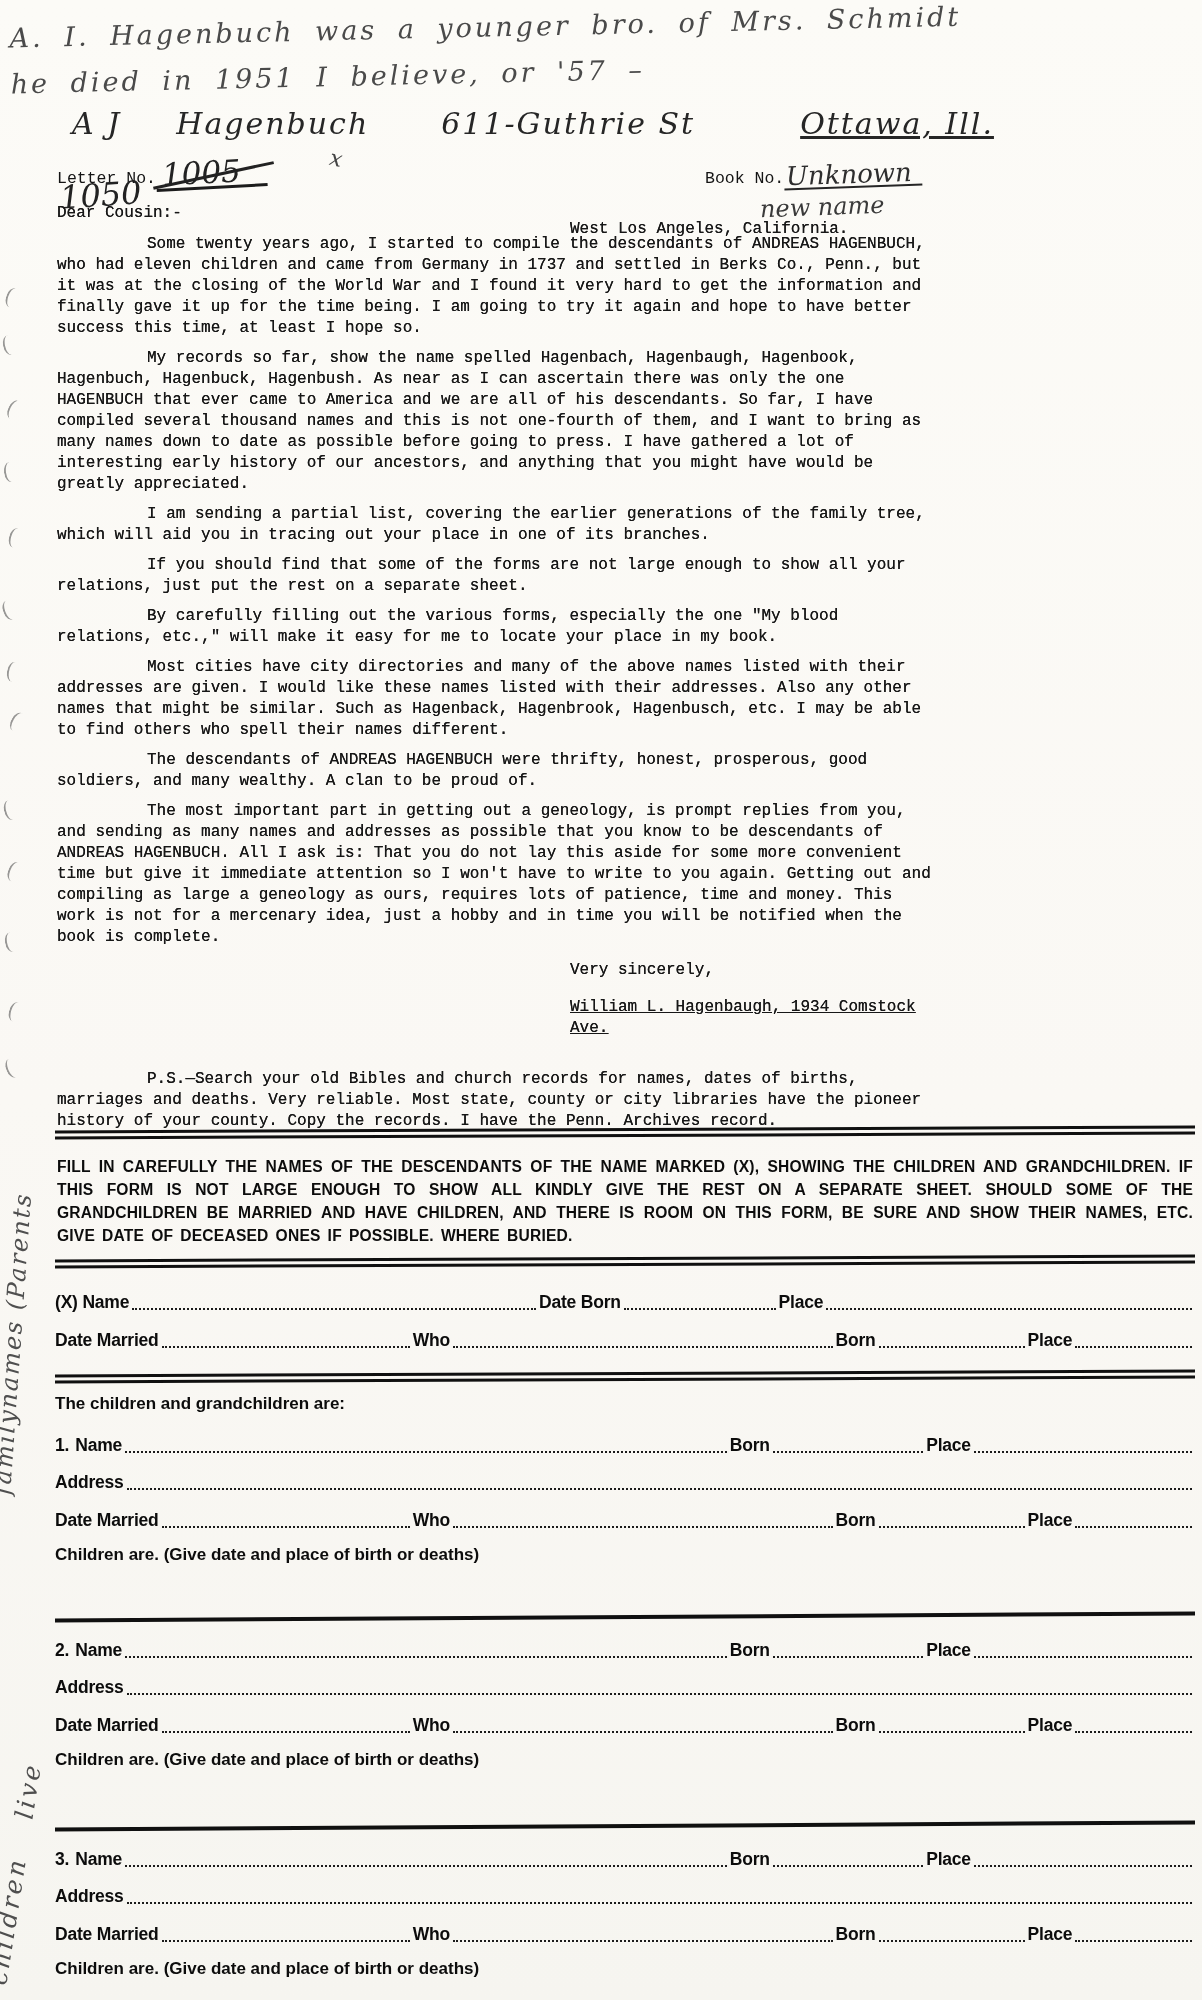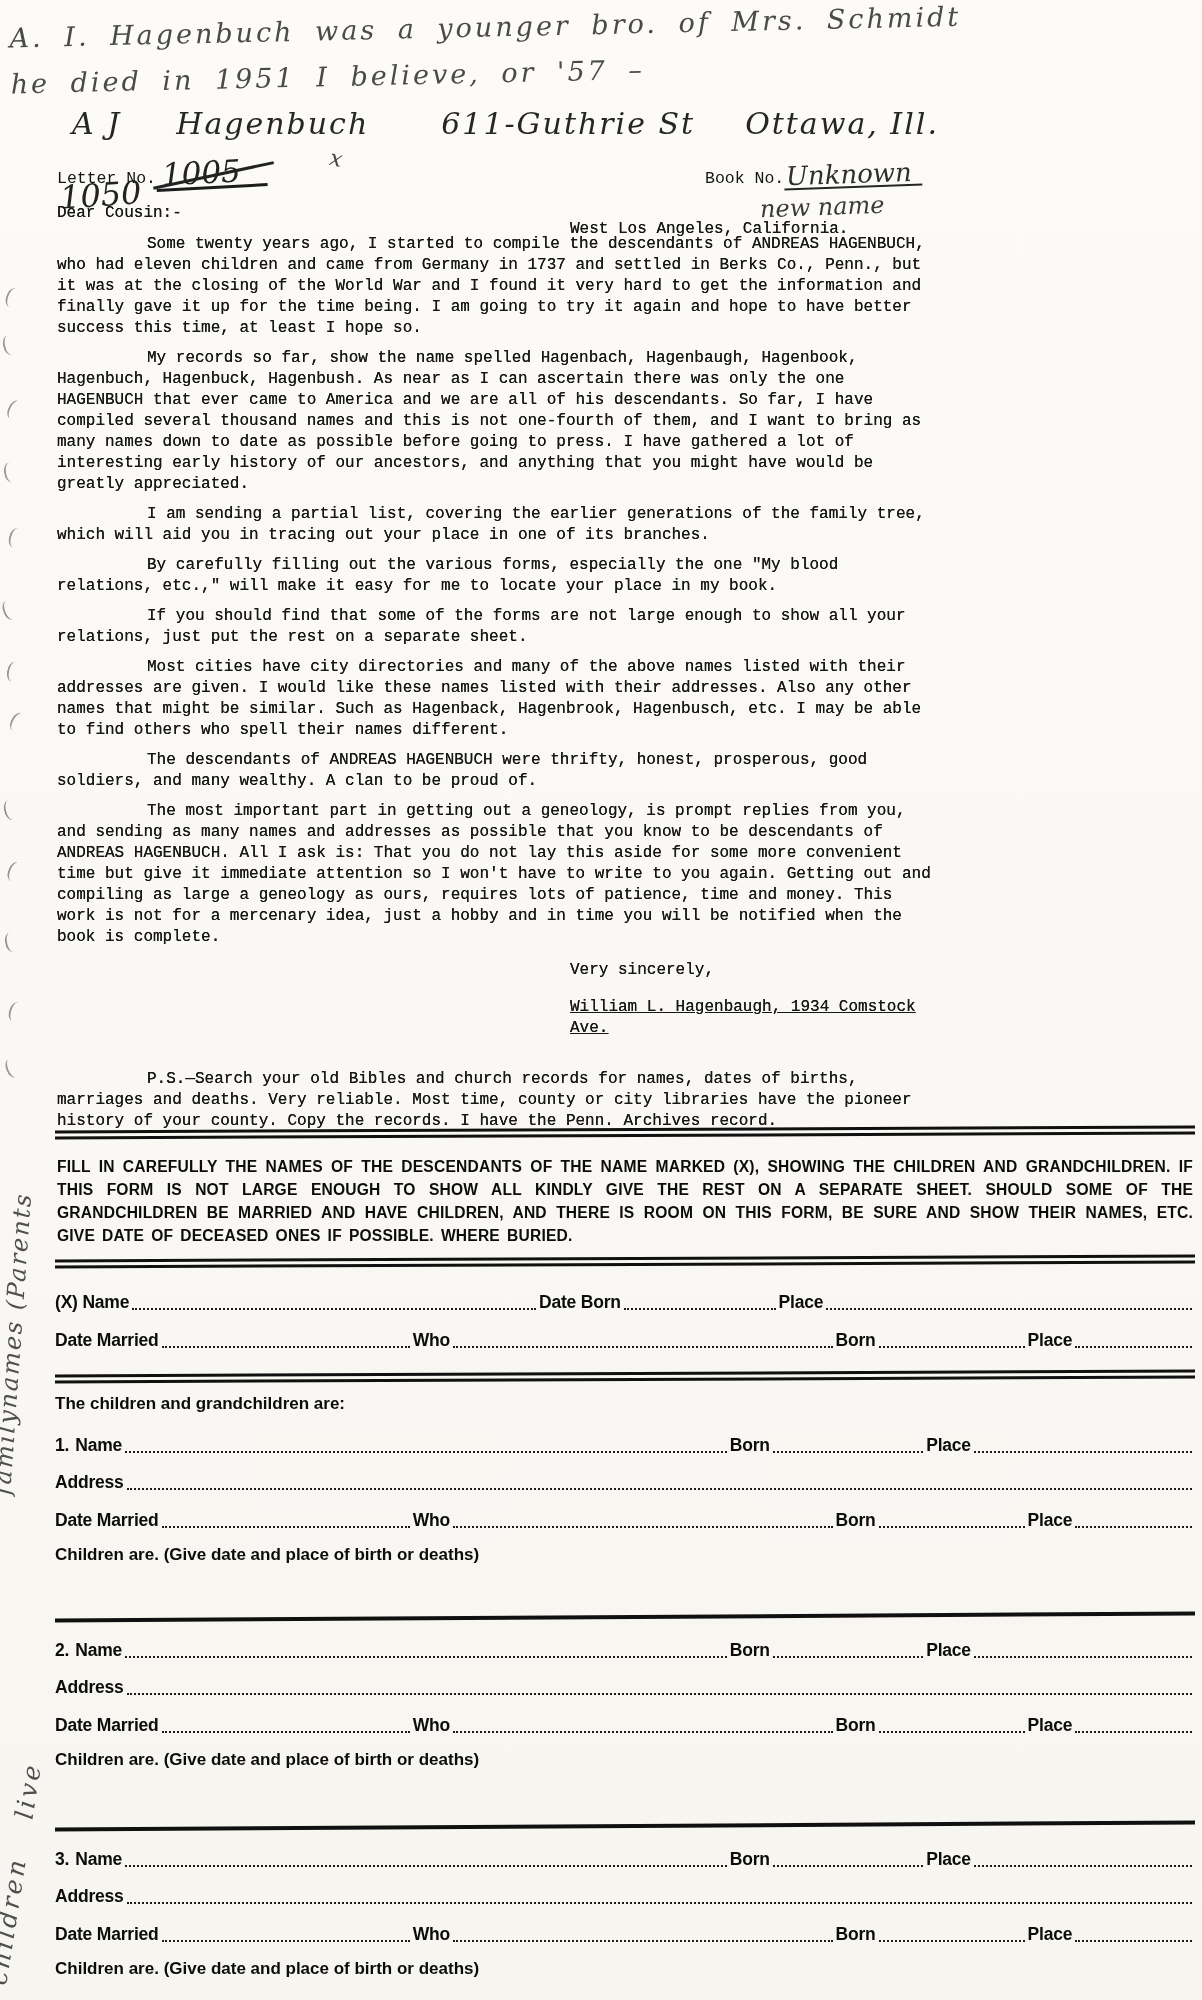--- a/index.html
+++ b/index.html
@@ -10,21 +10,21 @@
     background:linear-gradient(180deg,#fcfbf7 0%,#faf8f4 55%,#f6f5f0 100%);
     color:#171717;
   }
   
   .hand { font-family:"DejaVu Serif", serif; font-style:italic; color:#3d3d3d; }
   .top-note { position:absolute; top:2px; left:10px; width:1180px;
     font-size:27px; line-height:46px; letter-spacing:3px; word-spacing:9px;
     transform:rotate(-1.3deg); color:#4a4a4a; }
   .addr-line { position:absolute; top:106px; left:72px; display:flex; align-items:flex-start;
     font-size:30px; color:#262626; letter-spacing:2px; }
-  .addr-line .gap1{ margin-left:55px; } .addr-line .gap2{ margin-left:72px; } .addr-line .gap3{ margin-left:50px; }
+  .addr-line .gap1{ margin-left:55px; } .addr-line .gap2{ margin-left:72px; } .addr-line .gap3{ margin-left:105px;text-decoration:underline; }
   
   .typed { font-family:"Liberation Mono", monospace; color:#141414; }
   .letterno-block { position:absolute; top:160px; left:57px; font-size:16.5px; }
   .letterno-value { position:relative; display:inline-block; font-size:31px; line-height:24px;
     padding:0 26px 2px 6px; border-bottom:3px solid #1c1c1c; transform:rotate(-3deg); color:#222; }
   .letterno-value::after { content:""; position:absolute; left:-4px; right:-8px; top:54%;
     height:3px; background:#222; transform:rotate(-9deg); }
   .letterno-mark { position:absolute; top:146px; left:330px; font-size:22px; transform:rotate(12deg); color:#444; }
   .letterno-revised { position:absolute; top:176px; left:60px; font-size:32px; color:#222; transform:rotate(-4deg); }
   .bookno-block { position:absolute; top:163px; left:705px; font-size:16.5px; }
@@ -100,28 +100,28 @@
   <span class="hand bookno-note">new name</span>
 
   <div class="letter">
     <div class="salutation-row">
       <span>Dear Cousin:-</span>
       <span class="dateline">West Los Angeles, California.</span>
     </div>
     <p>Some twenty years ago, I started to compile the descendants of ANDREAS HAGENBUCH, who had eleven children and came from Germany in 1737 and settled in Berks Co., Penn., but it was at the closing of the World War and I found it very hard to get the information and finally gave it up for the time being.  I am going to try it again and hope to have better success this time, at least I hope so.</p>
     <p>My records so far, show the name spelled Hagenbach, Hagenbaugh, Hagenbook, Hagenbuch, Hagenbuck, Hagenbush.  As near as I can ascertain there was only the one HAGENBUCH that ever came to America and we are all of his descendants.  So far, I have compiled several thousand names and this is not one-fourth of them, and I want to bring as many names down to date as possible before going to press.  I have gathered a lot of interesting early history of our ancestors, and anything that you might have would be greatly appreciated.</p>
     <p>I am sending a partial list, covering the earlier generations of the family tree, which will aid you in tracing out your place in one of its branches.</p>
+    <p>If you should find that some of the forms are not large enough to show all your relations, just put the rest on a separate sheet.</p>
     <p>By carefully filling out the various forms, especially the one "My blood relations, etc.," will make it easy for me to locate your place in my book.</p>
-    <p>If you should find that some of the forms are not large enough to show all your relations, just put the rest on a separate sheet.</p>
     <p>Most cities have city directories and many of the above names listed with their addresses are given.  I would like these names listed with their addresses.  Also any other names that might be similar.  Such as Hagenback, Hagenbrook, Hagenbusch, etc.  I may be able to find others who spell their names different.</p>
     <p>The descendants of ANDREAS HAGENBUCH were thrifty, honest, prosperous, good soldiers, and many wealthy.  A clan to be proud of.</p>
     <p>The most important part in getting out a geneology, is prompt replies from you, and sending as many names and addresses as possible that you know to be descendants of ANDREAS HAGENBUCH.  All I ask is: That you do not lay this aside for some more convenient time but give it immediate attention so I won't have to write to you again.  Getting out and compiling as large a geneology as ours, requires lots of patience, time and money.  This work is not for a mercenary idea, just a hobby and in time you will be notified when the book is complete.</p>
     <div class="closing">Very sincerely,</div>
     <div class="signature">William L. Hagenbaugh, 1934 Comstock Ave.</div>
-    <div class="postscript">P.S.—Search your old Bibles and church records for names, dates of births, marriages and deaths.  Very reliable.  Most time, county or city libraries have the pioneer history of your county.  Copy the records.  I have the Penn. Archives record.</div>
+    <div class="postscript">P.S.—Search your old Bibles and church records for names, dates of births, marriages and deaths.  Very reliable.  Most state, county or city libraries have the pioneer history of your county.  Copy the records.  I have the Penn. Archives record.</div>
   </div>
 
   <div class="form">
     <div class="rule-double"></div>
     <div class="instructions">FILL IN CAREFULLY THE NAMES OF THE DESCENDANTS OF THE NAME MARKED (X), SHOWING THE CHILDREN AND GRANDCHILDREN. IF THIS FORM IS NOT LARGE ENOUGH TO SHOW ALL KINDLY GIVE THE REST ON A SEPARATE SHEET.  SHOULD SOME OF THE GRANDCHILDREN BE MARRIED AND HAVE CHILDREN, AND THERE IS ROOM ON THIS FORM, BE SURE AND SHOW THEIR NAMES, ETC.  GIVE DATE OF DECEASED ONES IF POSSIBLE.  WHERE BURIED.</div>
     <div class="rule-double"></div>
 
     <div class="frow r-xhead">
       <span class="lbl">(X) Name</span>
       <span class="dots d1"></span>

